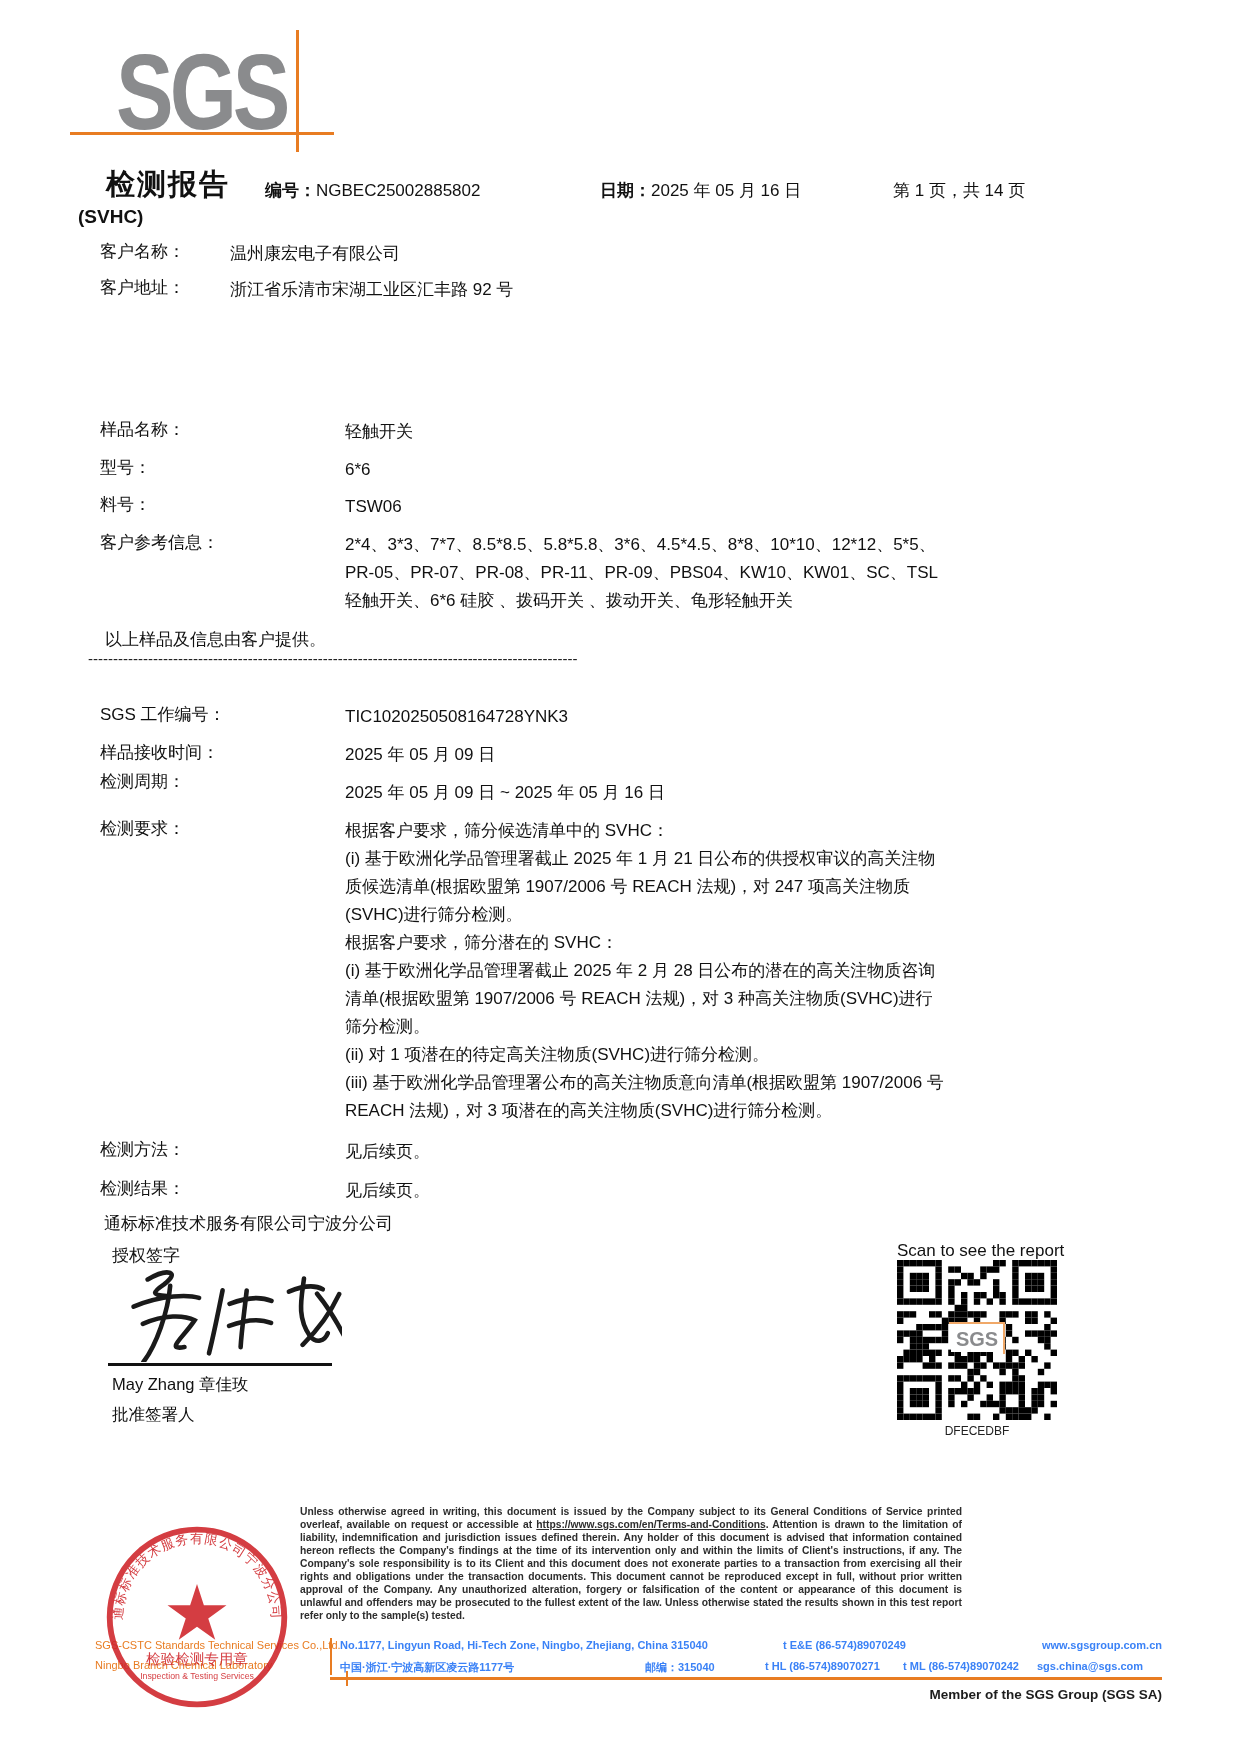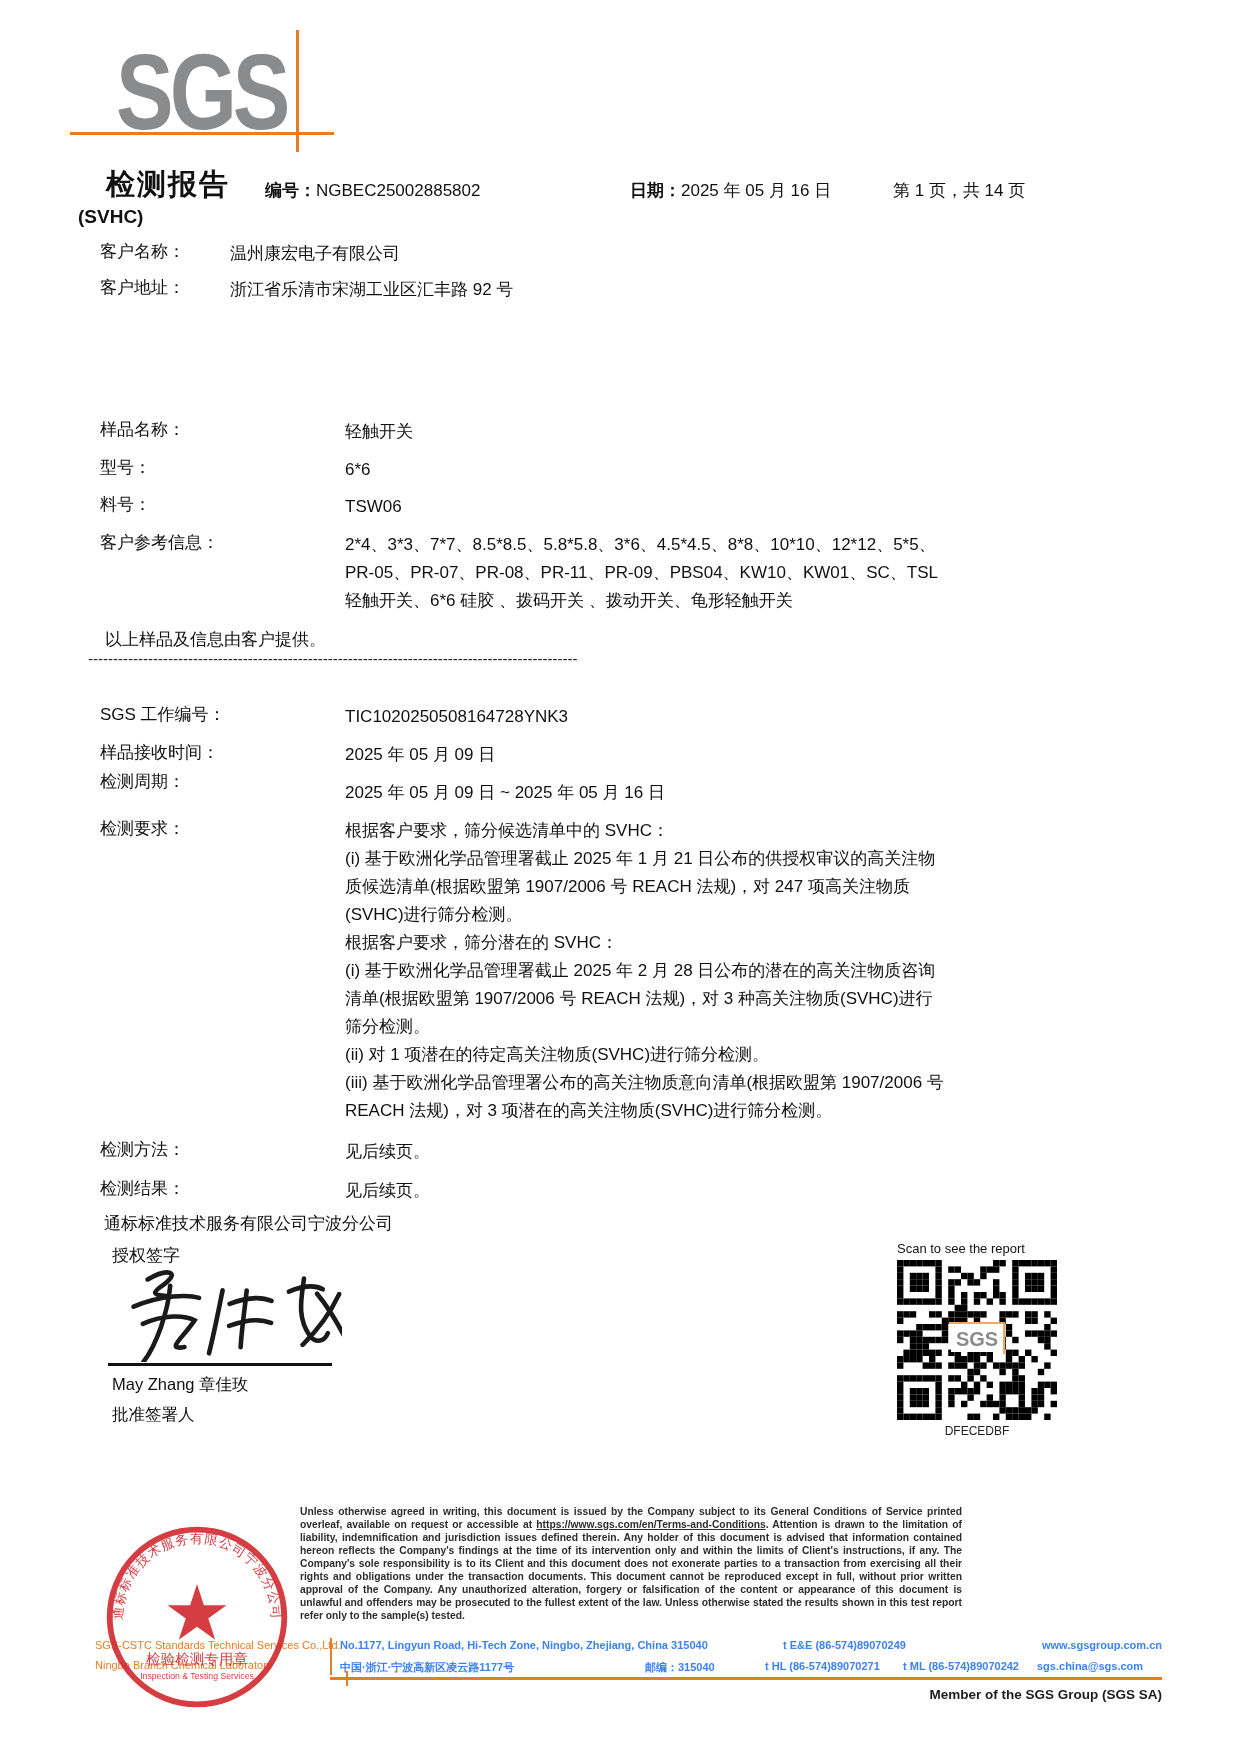--- a/index.html
+++ b/index.html
@@ -24,21 +24,21 @@
   .note{position:absolute;left:105px;top:628px;font-size:17px;}
   .dashes{position:absolute;left:88px;top:650px;font-size:15px;letter-spacing:0;color:#222;white-space:nowrap;}
   
   .company-line{position:absolute;left:104px;top:1212px;font-size:17px;}
   .auth-label{position:absolute;left:112px;top:1244px;font-size:17px;}
   .sig-svg{position:absolute;left:112px;top:1260px;}
   .sig-line{position:absolute;left:108px;top:1363px;width:224px;height:3px;background:#111;}
   .signer{position:absolute;left:112px;top:1374px;font-size:16.5px;}
   .signer-role{position:absolute;left:112px;top:1404px;font-size:16.5px;}
   
-  .qr-caption{position:absolute;left:897px;top:1241px;width:160px;font-size:13px;text-align:left;white-space:nowrap;}
+  .qr-caption{position:absolute;left:897px;top:1241px;width:160px;font-size:17px;text-align:right;white-space:nowrap;}
   .qr-box{position:absolute;left:897px;top:1260px;width:160px;height:160px;}
   .qr-id{position:absolute;left:897px;top:1424px;width:160px;text-align:center;font-size:12px;color:#222;}
   
   .legal{position:absolute;left:300px;top:1505px;width:662px;font-size:10.3px;line-height:13px;
     text-align:justify;color:#2d2d2d;font-weight:bold;}
   .legal .lnk{text-decoration:underline;}
   .attention{position:absolute;left:300px;top:1609px;width:662px;font-size:10.5px;line-height:12.5px;
     color:#e87c22;font-weight:bold;}
   .attention .lnk{text-decoration:underline;}
   .f-orange1{position:absolute;left:95px;top:1639px;font-size:11px;color:#e87c22;white-space:nowrap;}
@@ -58,21 +58,21 @@
 
   <div class="sgs-logo">SGS</div>
   <div class="logo-hline"></div>
   <div class="logo-vline"></div>
 
   <div class="doc-title">检测报告</div>
   <div class="doc-subtitle">(SVHC)</div>
   <div class="hfield" style="left:265px;">
     <b>编号：</b><span>NGBEC25002885802</span>
   </div>
-  <div class="hfield" style="left:600px;margin-left:30px;">
+  <div class="hfield" style="left:600px;">
     <b>日期：</b><span>2025 年 05 月 16 日</span>
   </div>
   <div class="hfield" style="left:893px;">第 1 页，共 14 页</div>
 
   <div>
     <span class="lab" style="top:240px;">客户名称：</span>
     <span class="val val-client" style="top:240px;">温州康宏电子有限公司</span>
   </div>
   <div>
     <span class="lab" style="top:276px;">客户地址：</span>

